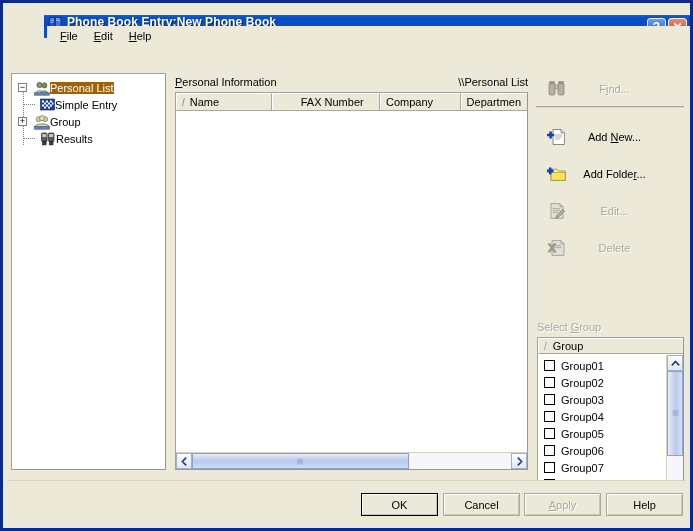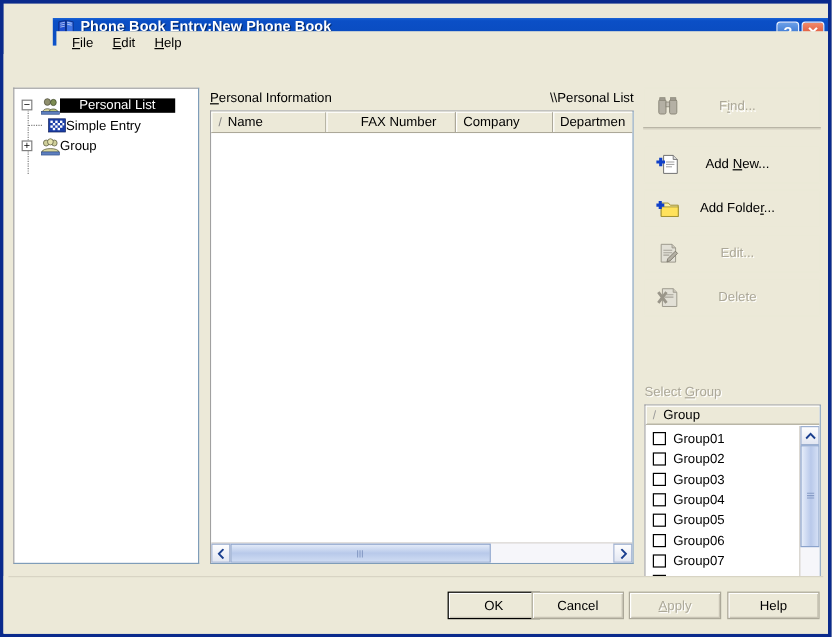--- a/index.html
+++ b/index.html
@@ -62,21 +62,21 @@
     box-sizing:border-box;overflow:hidden;
   }
   .tree{position:relative;padding:5px 0 0 0;font-size:11px;}
   .tnode{position:relative;height:17px;display:flex;align-items:center;}
   .texp{
     position:absolute;width:9px;height:9px;border:1px solid #808080;background:#fff;
     font-size:9px;line-height:7px;text-align:center;color:#000;font-family:"Liberation Sans",sans-serif;
     box-sizing:border-box;
   }
   .tlabel{font-size:11px;color:#000;white-space:nowrap;}
-  .tlabel.sel{background:#000000;color:#fff;padding:0 16px;}
+  .tlabel.sel{background:#a16207;color:#fff;padding:0 0;}
   .tdot{position:absolute;border-left:1px dotted #808080;}
   .tdoth{position:absolute;border-top:1px dotted #808080;}
 
   
   .ic{position:relative;flex:none;}
   .ic-people{width:16px;height:16px;}
   .ic-entry{width:15px;height:13px;}
   .ic-results{width:16px;height:14px;}
 
   
@@ -278,20 +278,35 @@
               <ellipse cx="4.5" cy="5.2" rx="2.3" ry="2.5" fill="#cfcf9a" stroke="#55553a" stroke-width="0.6"></ellipse>
               <ellipse cx="11.3" cy="5.2" rx="2.3" ry="2.5" fill="#cfcf9a" stroke="#55553a" stroke-width="0.6"></ellipse>
               <ellipse cx="8" cy="4.2" rx="2.4" ry="2.6" fill="#e6e4ae" stroke="#55553a" stroke-width="0.6"></ellipse>
               <path d="M0.8 12.9 C0.8 8.8 15.2 8.8 15.2 12.9 Z" fill="#d9d79e" stroke="#55553a" stroke-width="0.6"></path>
               <rect x="0.5" y="12.6" width="15" height="2.6" fill="#5f7fbf" stroke="#23457f" stroke-width="0.5"></rect>
             </svg>
           </span>
           <span class="tlabel">Group</span>
         </div>
 
+        <div class="tnode" style="padding-left:6px;">
+          <span class="tdoth" style="left:11px;top:8px;width:12px;"></span>
+          <span style="width:22px;"></span>
+          <span class="ic ic-results">
+            <svg width="16" height="14" viewBox="0 0 16 14">
+              <rect x="1.5" y="1" width="5.6" height="8.5" rx="1" fill="#5a5a5a" stroke="#262626" stroke-width="0.7"></rect>
+              <rect x="8.4" y="1" width="5.6" height="8.5" rx="1" fill="#5a5a5a" stroke="#262626" stroke-width="0.7"></rect>
+              <rect x="2.3" y="2" width="4" height="3" fill="#c8c8c8"></rect>
+              <rect x="9.2" y="2" width="4" height="3" fill="#c8c8c8"></rect>
+              <rect x="2.5" y="9.5" width="3.6" height="3.4" fill="#3b3b3b" stroke="#1a1a1a" stroke-width="0.6"></rect>
+              <rect x="9.4" y="9.5" width="3.6" height="3.4" fill="#3b3b3b" stroke="#1a1a1a" stroke-width="0.6"></rect>
+            </svg>
+          </span>
+          <span class="tlabel">Results</span>
+        </div>
       </div>
     </div>
 
     <div class="listwrap">
       <div class="listhdrrow">
         <span><u>P</u>ersonal Information</span>
         <span>\\Personal List</span>
       </div>
 
       <div class="listbox">
@@ -457,20 +472,20 @@
         <span class="sb-arrow" style="position:absolute;left:0;bottom:0;">
           <svg width="9" height="7" viewBox="0 0 9 7">
               <path d="M0.8 1.6 L4.5 5.5 L8.2 1.6" fill="none" stroke="#1a3f8f" stroke-width="1.6"></path>
             </svg>
         </span>
       </div>
     </div>
 
     <div class="bottombar">
       <div class="bsep"></div>
-      <div class="dbtn default" style="left:358px;margin-left:12px;">OK</div>
+      <div class="dbtn default" style="left:358px;">OK</div>
       <div class="dbtn" style="left:440px;">Cancel</div>
       <div class="dbtn disabled" style="left:521px;"><u>A</u>pply</div>
       <div class="dbtn" style="left:603px;">Help</div>
     </div>
 
   </div>
 </div>
 
 </body></html>

